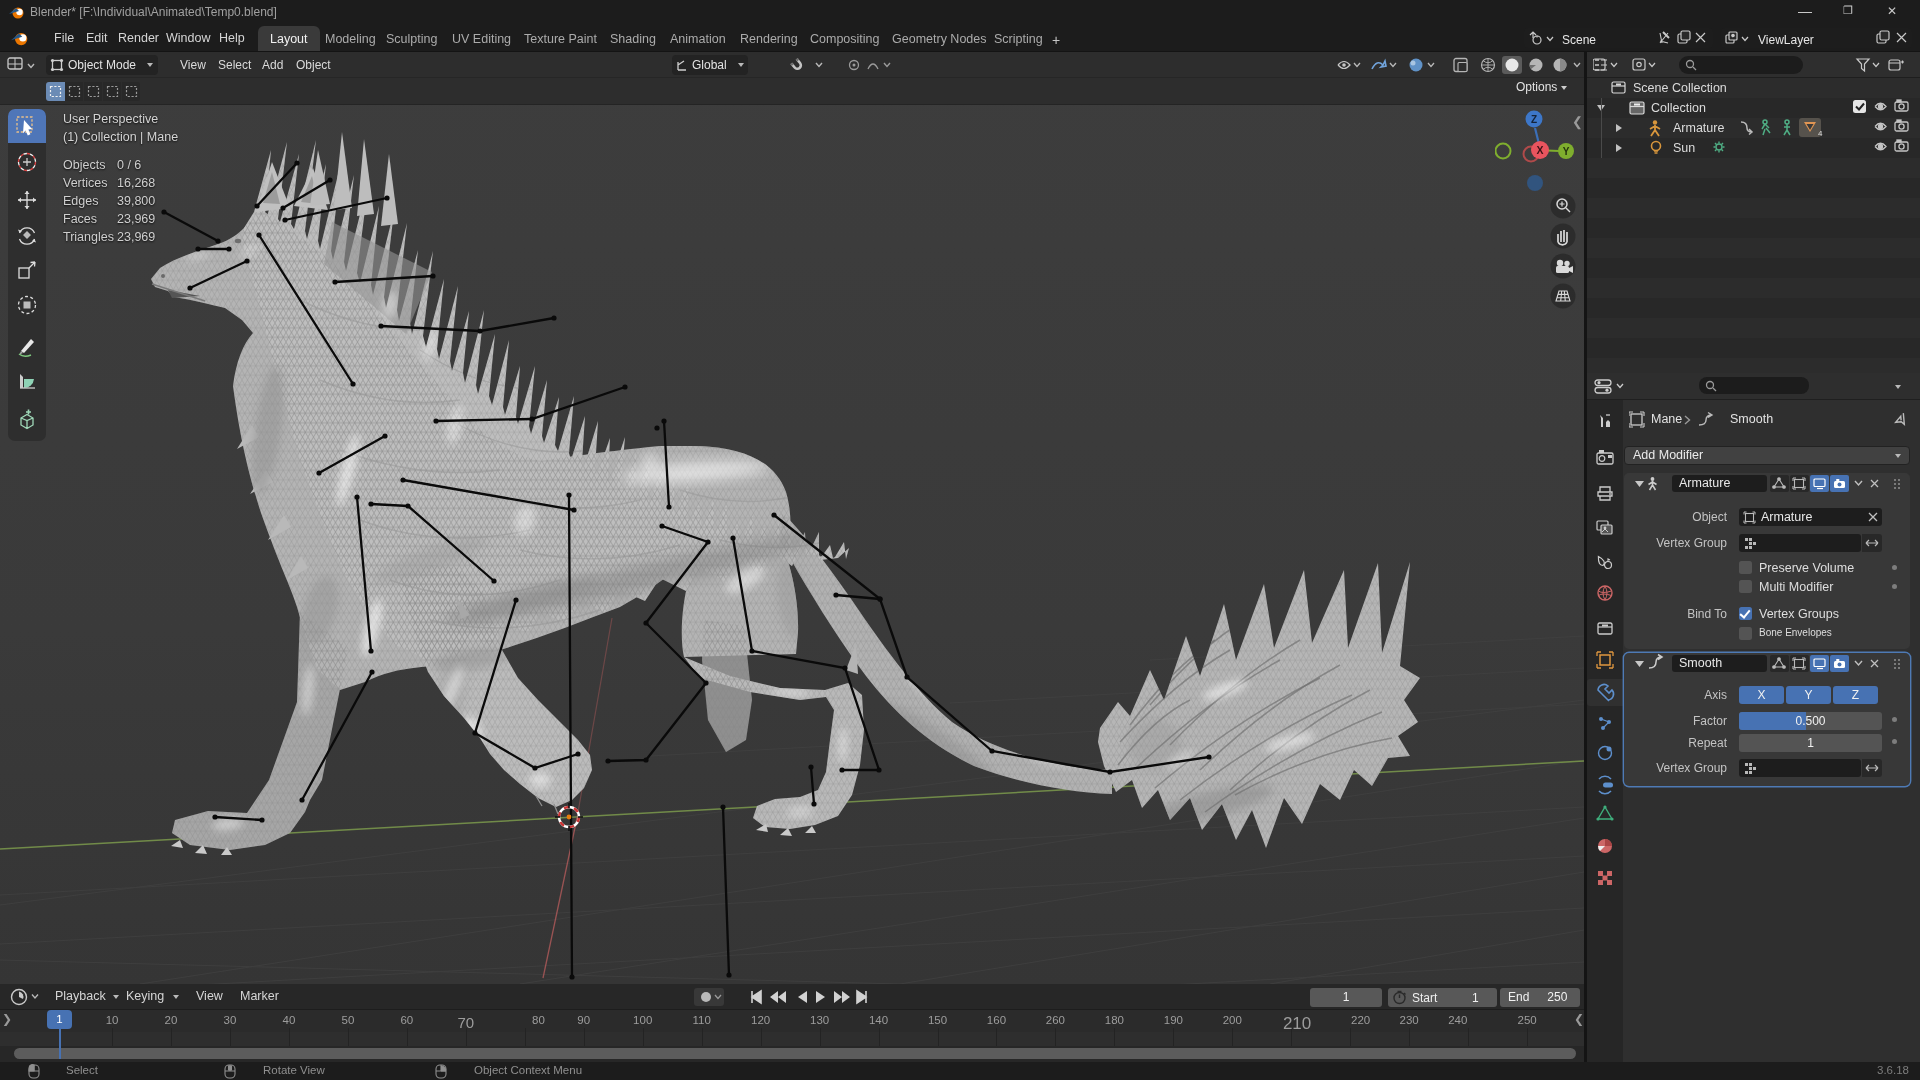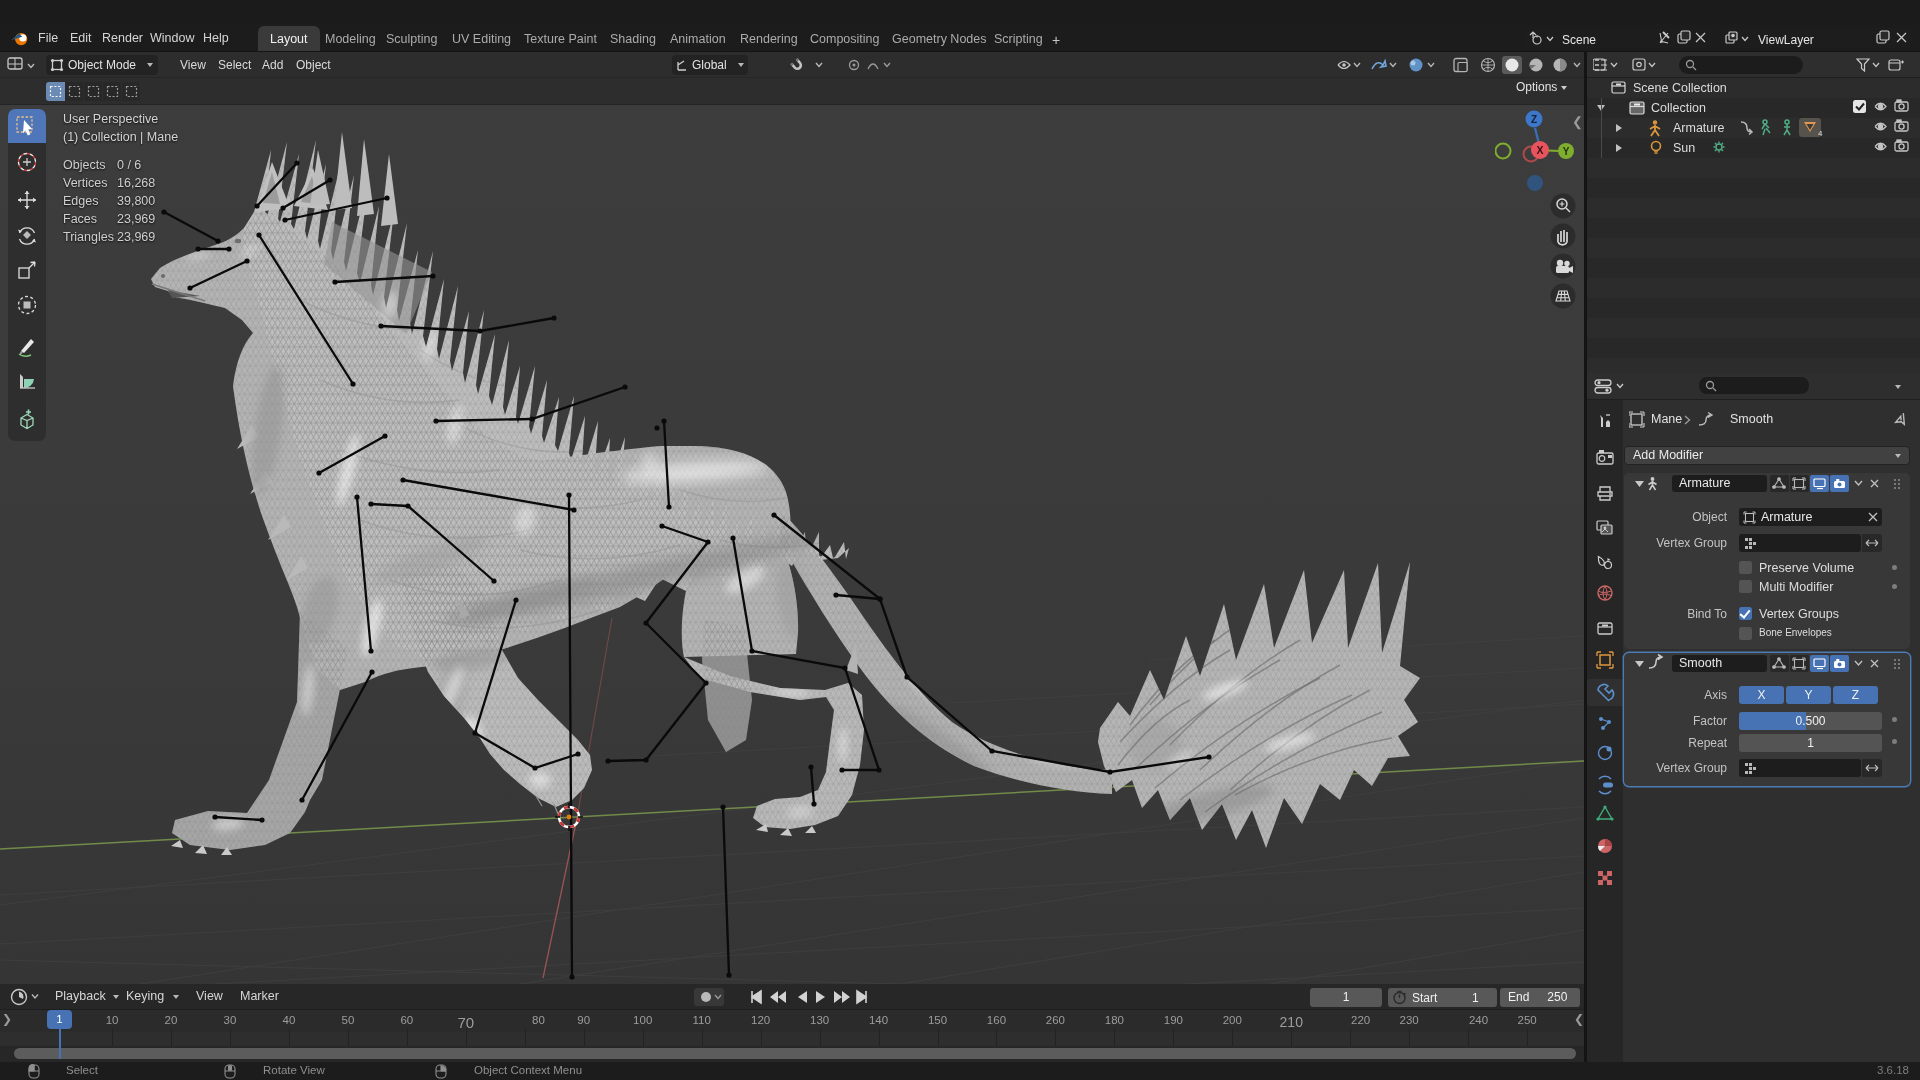--- a/index.html
+++ b/index.html
@@ -4,21 +4,21 @@
 <style>
 *{margin:0;padding:0;box-sizing:border-box;}
 html,body{width:1920px;height:1080px;overflow:hidden;background:#1b1b1b;
 font-family:"Liberation Sans",sans-serif;-webkit-font-smoothing:antialiased;}
 .abs{position:absolute;}
 span{white-space:nowrap;}
 #stage{position:relative;width:1920px;height:1080px;}
 
 #titlebar{left:0;top:0;width:1920px;height:24px;background:#1c1c1c;color:#a0a0a0;font-size:12px;}
 #menubar{left:0;top:24px;width:1920px;height:28px;background:#1c1c1c;color:#d5d5d5;font-size:12.5px;}
-.menu{position:absolute;top:7px;}
+.menu{position:absolute;top:7px;margin-left:16px;}
 .tab{position:absolute;top:2px;height:26px;line-height:26px;padding:0 12px;color:#ababab;font-size:12.5px;border-radius:6px 6px 0 0;}
 .tab.active{background:#3a3a3a;color:#f1f1f1;}
 
 #viewport{left:0;top:52px;width:1584px;height:932px;background:linear-gradient(#3d3d3d,#3a3a3a 62%,#353535);}
 #vpheader{left:0;top:0;width:1584px;height:26px;background:#2d2d2d;border-bottom:1px solid #262626;}
 #vptool{left:0;top:26px;width:1584px;height:26px;background:#2d2d2d;box-shadow:0 1px 0 #242424;}
 #outliner{left:1587px;top:52px;width:333px;height:319px;background:#282828;}
 #props{left:1587px;top:373px;width:333px;height:689px;background:#2f2f2f;}
 #timeline{left:0;top:984px;width:1584px;height:78px;background:#272727;}
 #statusbar{left:0;top:1062px;width:1920px;height:18px;background:#1c1c1c;color:#8f8f8f;font-size:11.5px;}
@@ -32,20 +32,31 @@
 .lbl{position:absolute;color:#c3c3c3;font-size:12px;text-align:right;}
 .dot{position:absolute;width:5px;height:5px;border-radius:50%;background:#7d7d7d;}
 .chk{position:absolute;width:13px;height:13px;border-radius:2.5px;background:#545454;}
 .chk.on{background:#4772b3;}
 .chk.on:after{content:"";position:absolute;left:3.2px;top:0.5px;width:4px;height:8px;border:solid #fff;border-width:0 2px 2px 0;transform:rotate(40deg);}
 </style>
 </head>
 <body>
 <div id="stage">
 
+  <div class="abs" id="titlebar">
+    <svg class="abs" style="left:8px;top:4px" width="17" height="17" viewBox="0 0 17 17">
+      <circle cx="10" cy="9" r="5.5" fill="#ea7600"></circle>
+        <circle cx="11.5" cy="8" r="3.2" fill="#fff"></circle>
+      <path d="M1,10 L8,4 L11,7 Z" fill="#265787"></path>
+    </svg>
+    <span class="abs" style="left:30px;top:5px">Blender* [F:\Individual\Animated\Temp0.blend]</span>
+    <span class="abs" style="left:1798px;top:3px;color:#c9c9c9;font-size:14px">—</span>
+    <span class="abs" style="left:1843px;top:4px;color:#c9c9c9;font-size:11px">❐</span>
+    <span class="abs" style="left:1887px;top:4px;color:#c9c9c9;font-size:12px">✕</span>
+  </div>
 
   <div class="abs" id="menubar">
     <svg class="abs" style="left:10px;top:5px" width="19" height="19" viewBox="0 0 17 17">
       <circle cx="10" cy="9" r="5.5" fill="#ea7600"></circle>
         <circle cx="11.5" cy="8" r="3.2" fill="#fff"></circle>
       <path d="M1,10 L8,4 L11,7 Z" fill="#265787"></path>
     </svg>
     <span class="menu" style="left:38px">File</span>
     <span class="menu" style="left:70px">Edit</span>
     <span class="menu" style="left:102px">Render</span>
@@ -1013,24 +1024,24 @@
       <span class="abs" style="left:681.664px;top:30px;width:40px;text-align:center;font-size:11.5px;color:#9d9d9d">110</span>
       <span class="abs" style="left:740.624px;top:30px;width:40px;text-align:center;font-size:11.5px;color:#9d9d9d">120</span>
       <span class="abs" style="left:799.584px;top:30px;width:40px;text-align:center;font-size:11.5px;color:#9d9d9d">130</span>
       <span class="abs" style="left:858.544px;top:30px;width:40px;text-align:center;font-size:11.5px;color:#9d9d9d">140</span>
       <span class="abs" style="left:917.504px;top:30px;width:40px;text-align:center;font-size:11.5px;color:#9d9d9d">150</span>
       <span class="abs" style="left:976.4639999999999px;top:30px;width:40px;text-align:center;font-size:11.5px;color:#9d9d9d">160</span>
       <span class="abs" style="left:1035.424px;top:30px;width:40px;text-align:center;font-size:11.5px;color:#9d9d9d">260</span>
       <span class="abs" style="left:1094.384px;top:30px;width:40px;text-align:center;font-size:11.5px;color:#9d9d9d">180</span>
       <span class="abs" style="left:1153.344px;top:30px;width:40px;text-align:center;font-size:11.5px;color:#9d9d9d">190</span>
       <span class="abs" style="left:1212.304px;top:30px;width:40px;text-align:center;font-size:11.5px;color:#9d9d9d">200</span>
-      <span class="abs" style="left:1271.264px;top:30px;width:40px;text-align:center;font-size:14px;color:#9d9d9d">210</span>
+      <span class="abs" style="left:1271.264px;top:30px;width:40px;text-align:right;font-size:17px;color:#9d9d9d">210</span>
       <span class="abs" style="left:1330.224px;top:30px;width:40px;text-align:right;font-size:11.5px;color:#9d9d9d">220</span>
       <span class="abs" style="left:1389.184px;top:30px;width:40px;text-align:center;font-size:11.5px;color:#9d9d9d">230</span>
-      <span class="abs" style="left:1448.144px;top:30px;width:40px;text-align:right;font-size:11.5px;color:#9d9d9d">240</span>
+      <span class="abs" style="left:1448.144px;top:30px;width:40px;text-align:left;font-size:11.5px;color:#9d9d9d">240</span>
       <span class="abs" style="left:1507.104px;top:30px;width:40px;text-align:center;font-size:11.5px;color:#9d9d9d">250</span>
       <div class="abs" style="left:59px;top:45px;width:2px;height:30px;background:#4772b3"></div>
       <div class="abs" style="left:47px;top:26px;width:25px;height:19px;background:#4772b3;border-radius:4px;color:#fff;font-size:11.5px;text-align:center;line-height:19px">1</div>
       <div class="abs" style="left:2px;top:28px;color:#9a9a9a;font-size:12px">❯</div>
       <div class="abs" style="left:1574px;top:28px;color:#9a9a9a;font-size:12px">❮</div>
     </div>
 
   <div class="abs" id="statusbar">
     <svg class="abs" style="left:28px;top:2px" width="440" height="15" viewBox="0 0 440 15">
 <g stroke="#8f8f8f" stroke-width="1.1" fill="none">

